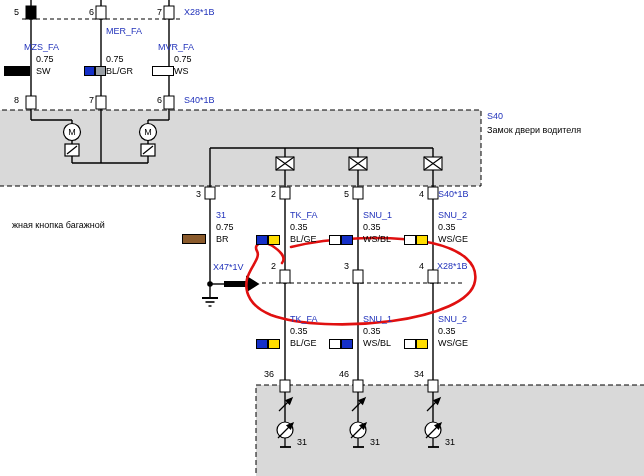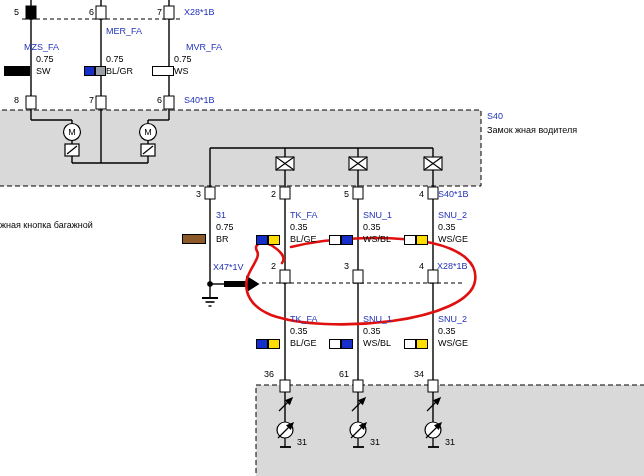--- a/index.html
+++ b/index.html
@@ -161,37 +161,37 @@
   <div class="lbl" style="left:36px;top:54px">0.75</div>
   <div class="lbl" style="left:36px;top:66px">SW</div>
   <div class="sw" style="left: 4px; top: 66px; width: 26px; background: rgb(0, 0, 0);"></div>
 
   <div class="lbl blue" style="left:106px;top:26px">MER_FA</div>
   <div class="lbl" style="left:106px;top:54px">0.75</div>
   <div class="lbl" style="left:106px;top:66px">BL/GR</div>
   <div class="sw" style="left: 84px; top: 66px; width: 11px; background: rgb(21, 48, 200);"></div>
   <div class="sw" style="left: 95px; top: 66px; width: 11px; background: rgb(154, 160, 166);"></div>
 
-  <div class="lbl blue" style="left:186px;top:42px">MVR_FA</div>
+  <div class="lbl blue" style="left:158px;top:42px">MVR_FA</div>
   <div class="lbl" style="left:174px;top:54px">0.75</div>
   <div class="lbl" style="left:174px;top:66px">WS</div>
   <div class="sw" style="left: 152px; top: 66px; width: 22px; background: rgb(255, 255, 255);"></div>
 
   <div class="lbl" style="left:14px;top:95px">8</div>
   <div class="lbl" style="left:89px;top:95px">7</div>
   <div class="lbl" style="left:157px;top:95px">6</div>
   <div class="lbl blue" style="left:184px;top:95px">S40*1B</div>
 
   <div class="lbl blue" style="left:487px;top:111px">S40</div>
-  <div class="lbl" style="left:487px;top:125px">Замок жная водителя</div>
+  <div class="lbl" style="left:487px;top:125px">Замок двери водителя</div>
 
   <div class="mletter" style="left:64px;top:127px">M</div>
   <div class="mletter" style="left:140px;top:127px">M</div>
 
-  <div class="lbl" style="left:0px;top:220px">жная кнопка багажной</div>
+  <div class="lbl" style="left:12px;top:220px">жная кнопка багажной</div>
 
   <div class="lbl" style="left:196px;top:189px">3</div>
   <div class="lbl" style="left:271px;top:189px">2</div>
   <div class="lbl" style="left:344px;top:189px">5</div>
   <div class="lbl" style="left:419px;top:189px">4</div>
   <div class="lbl blue" style="left:438px;top:189px">S40*1B</div>
 
   <div class="lbl blue" style="left:216px;top:210px">31</div>
   <div class="lbl" style="left:216px;top:222px">0.75</div>
   <div class="lbl" style="left:216px;top:234px">BR</div>
@@ -233,20 +233,20 @@
   <div class="sw" style="left: 329px; top: 339px; width: 12px; background: rgb(255, 255, 255);"></div>
   <div class="sw" style="left: 341px; top: 339px; width: 12px; background: rgb(21, 48, 200);"></div>
 
   <div class="lbl blue" style="left:438px;top:314px">SNU_2</div>
   <div class="lbl" style="left:438px;top:326px">0.35</div>
   <div class="lbl" style="left:438px;top:338px">WS/GE</div>
   <div class="sw" style="left: 404px; top: 339px; width: 12px; background: rgb(255, 255, 255);"></div>
   <div class="sw" style="left: 416px; top: 339px; width: 12px; background: rgb(255, 221, 0);"></div>
 
   <div class="lbl" style="left:264px;top:369px">36</div>
-  <div class="lbl" style="left:339px;top:369px">61</div>
+  <div class="lbl" style="left:339px;top:369px">46</div>
   <div class="lbl" style="left:414px;top:369px">34</div>
 
   <div class="lbl" style="left:297px;top:437px">31</div>
   <div class="lbl" style="left:370px;top:437px">31</div>
   <div class="lbl" style="left:445px;top:437px">31</div>
 
 </div>
 
 </body></html>

